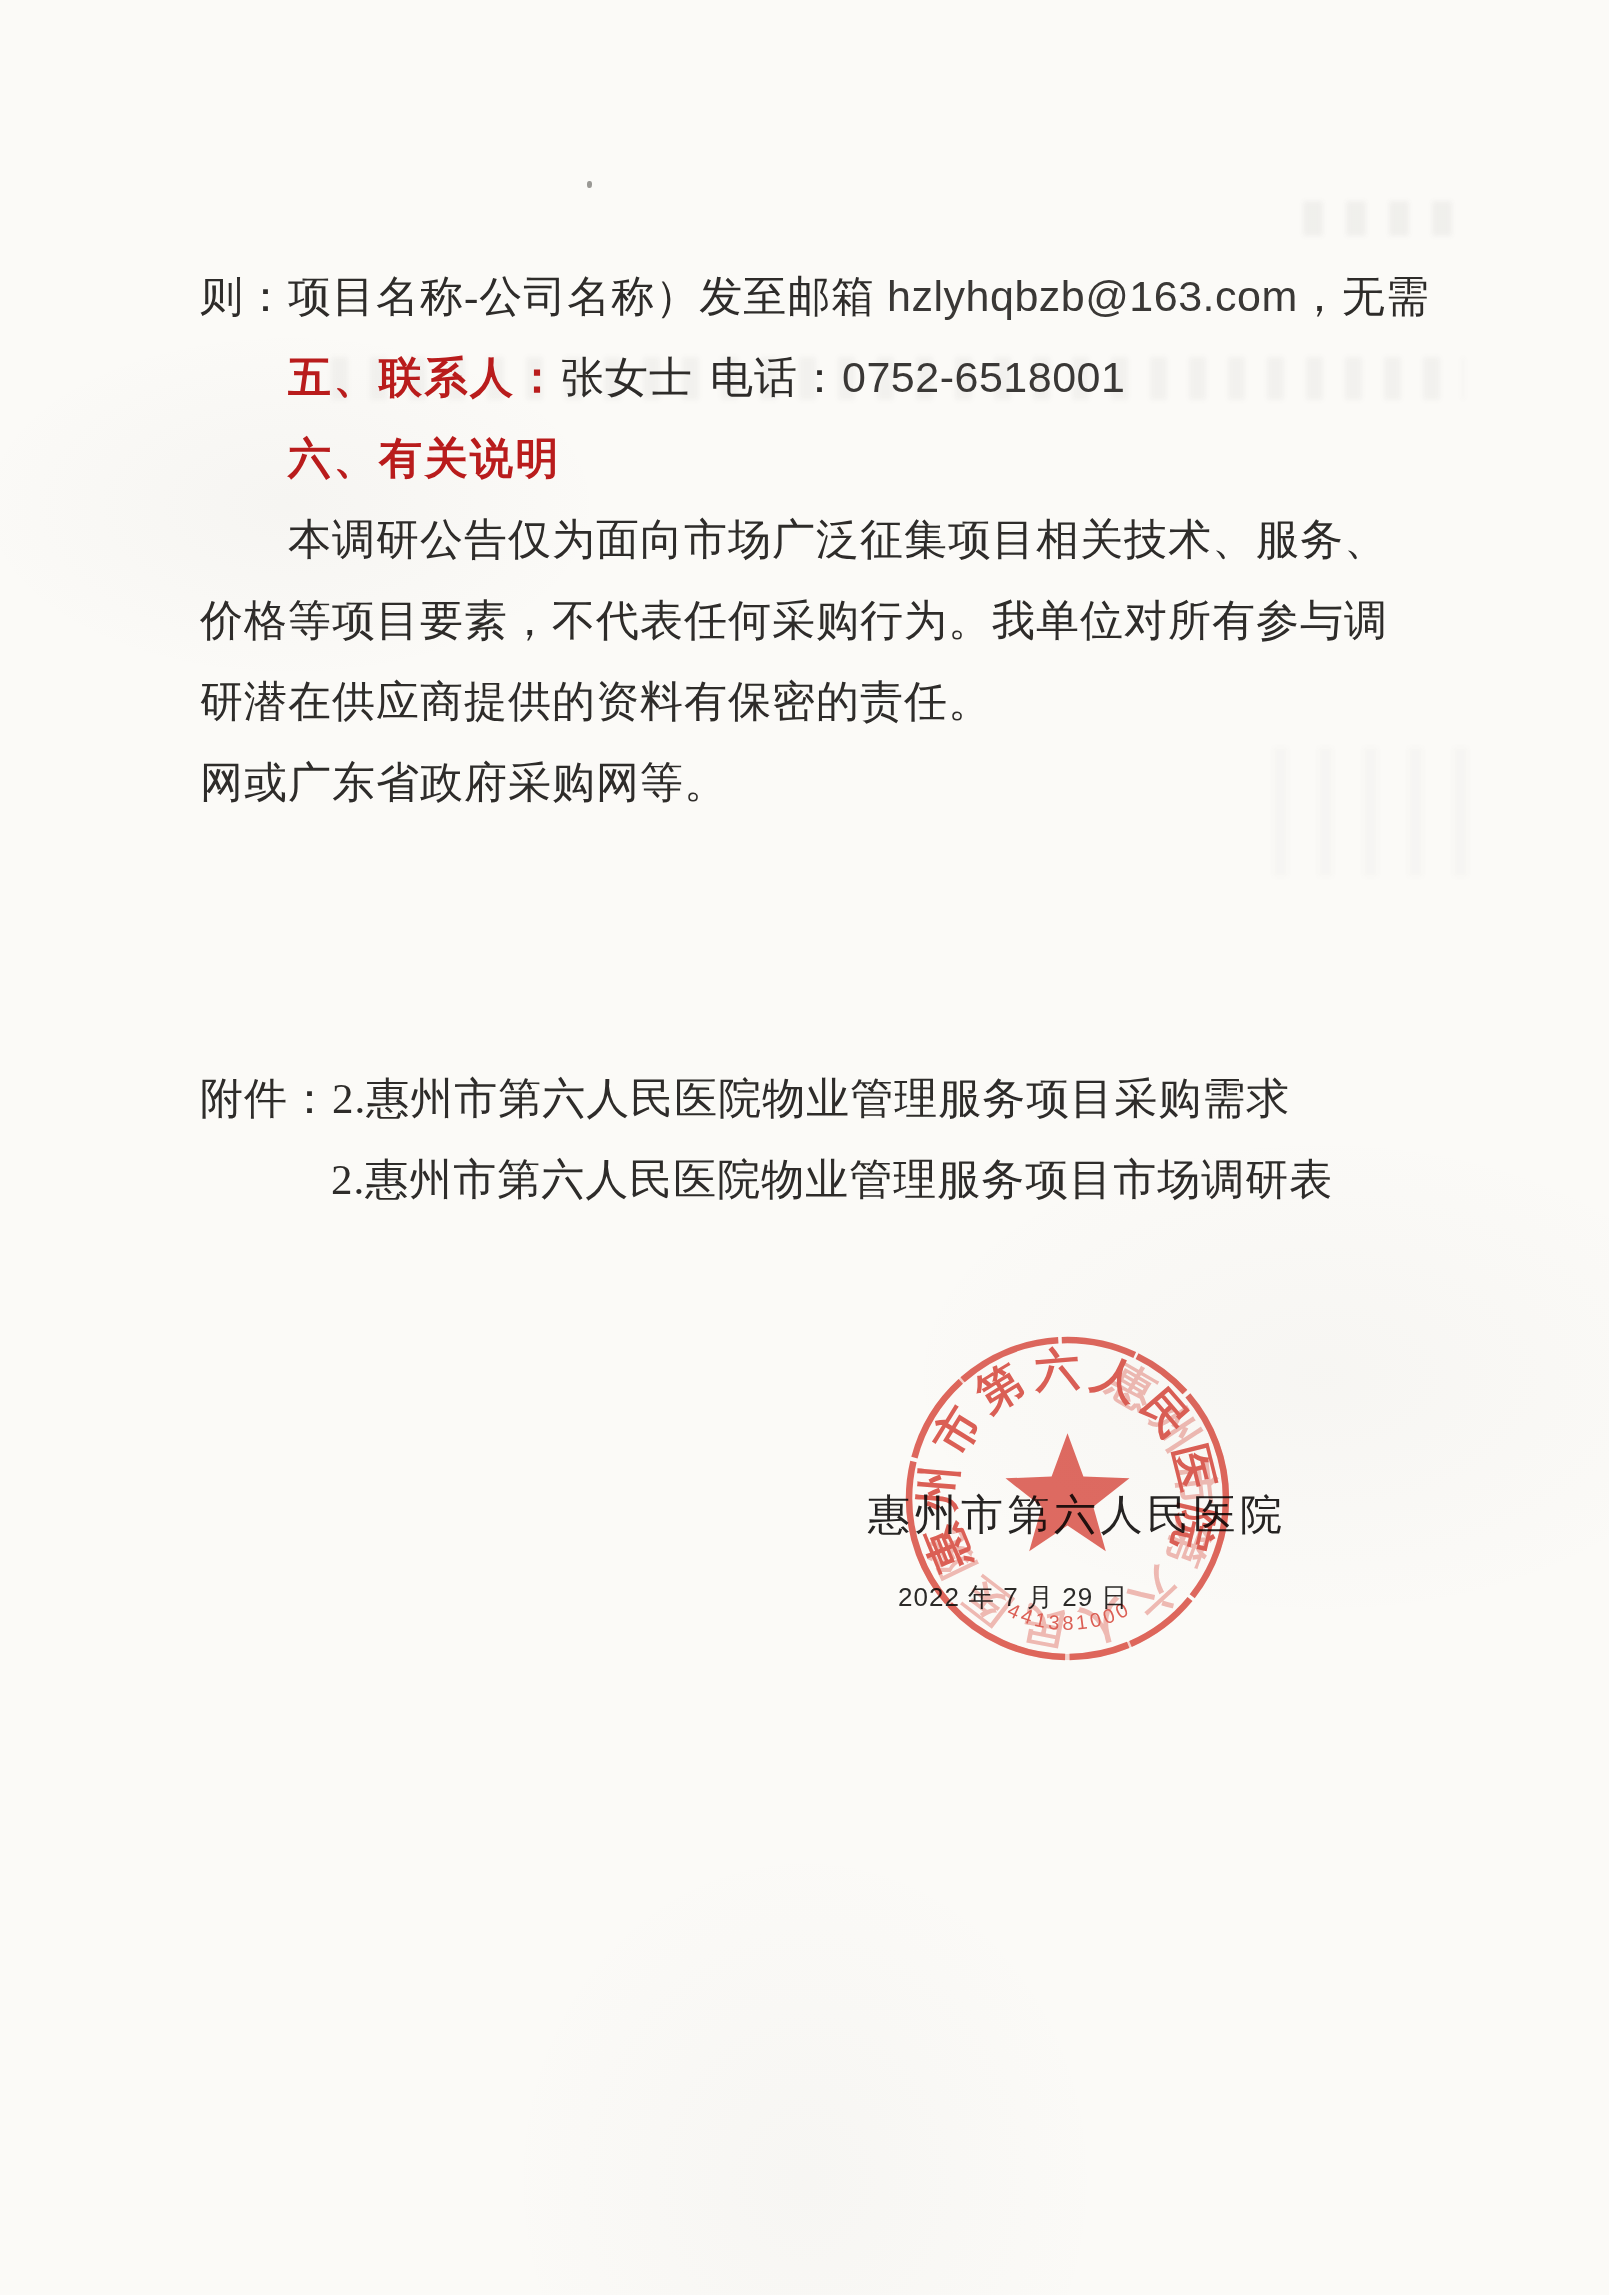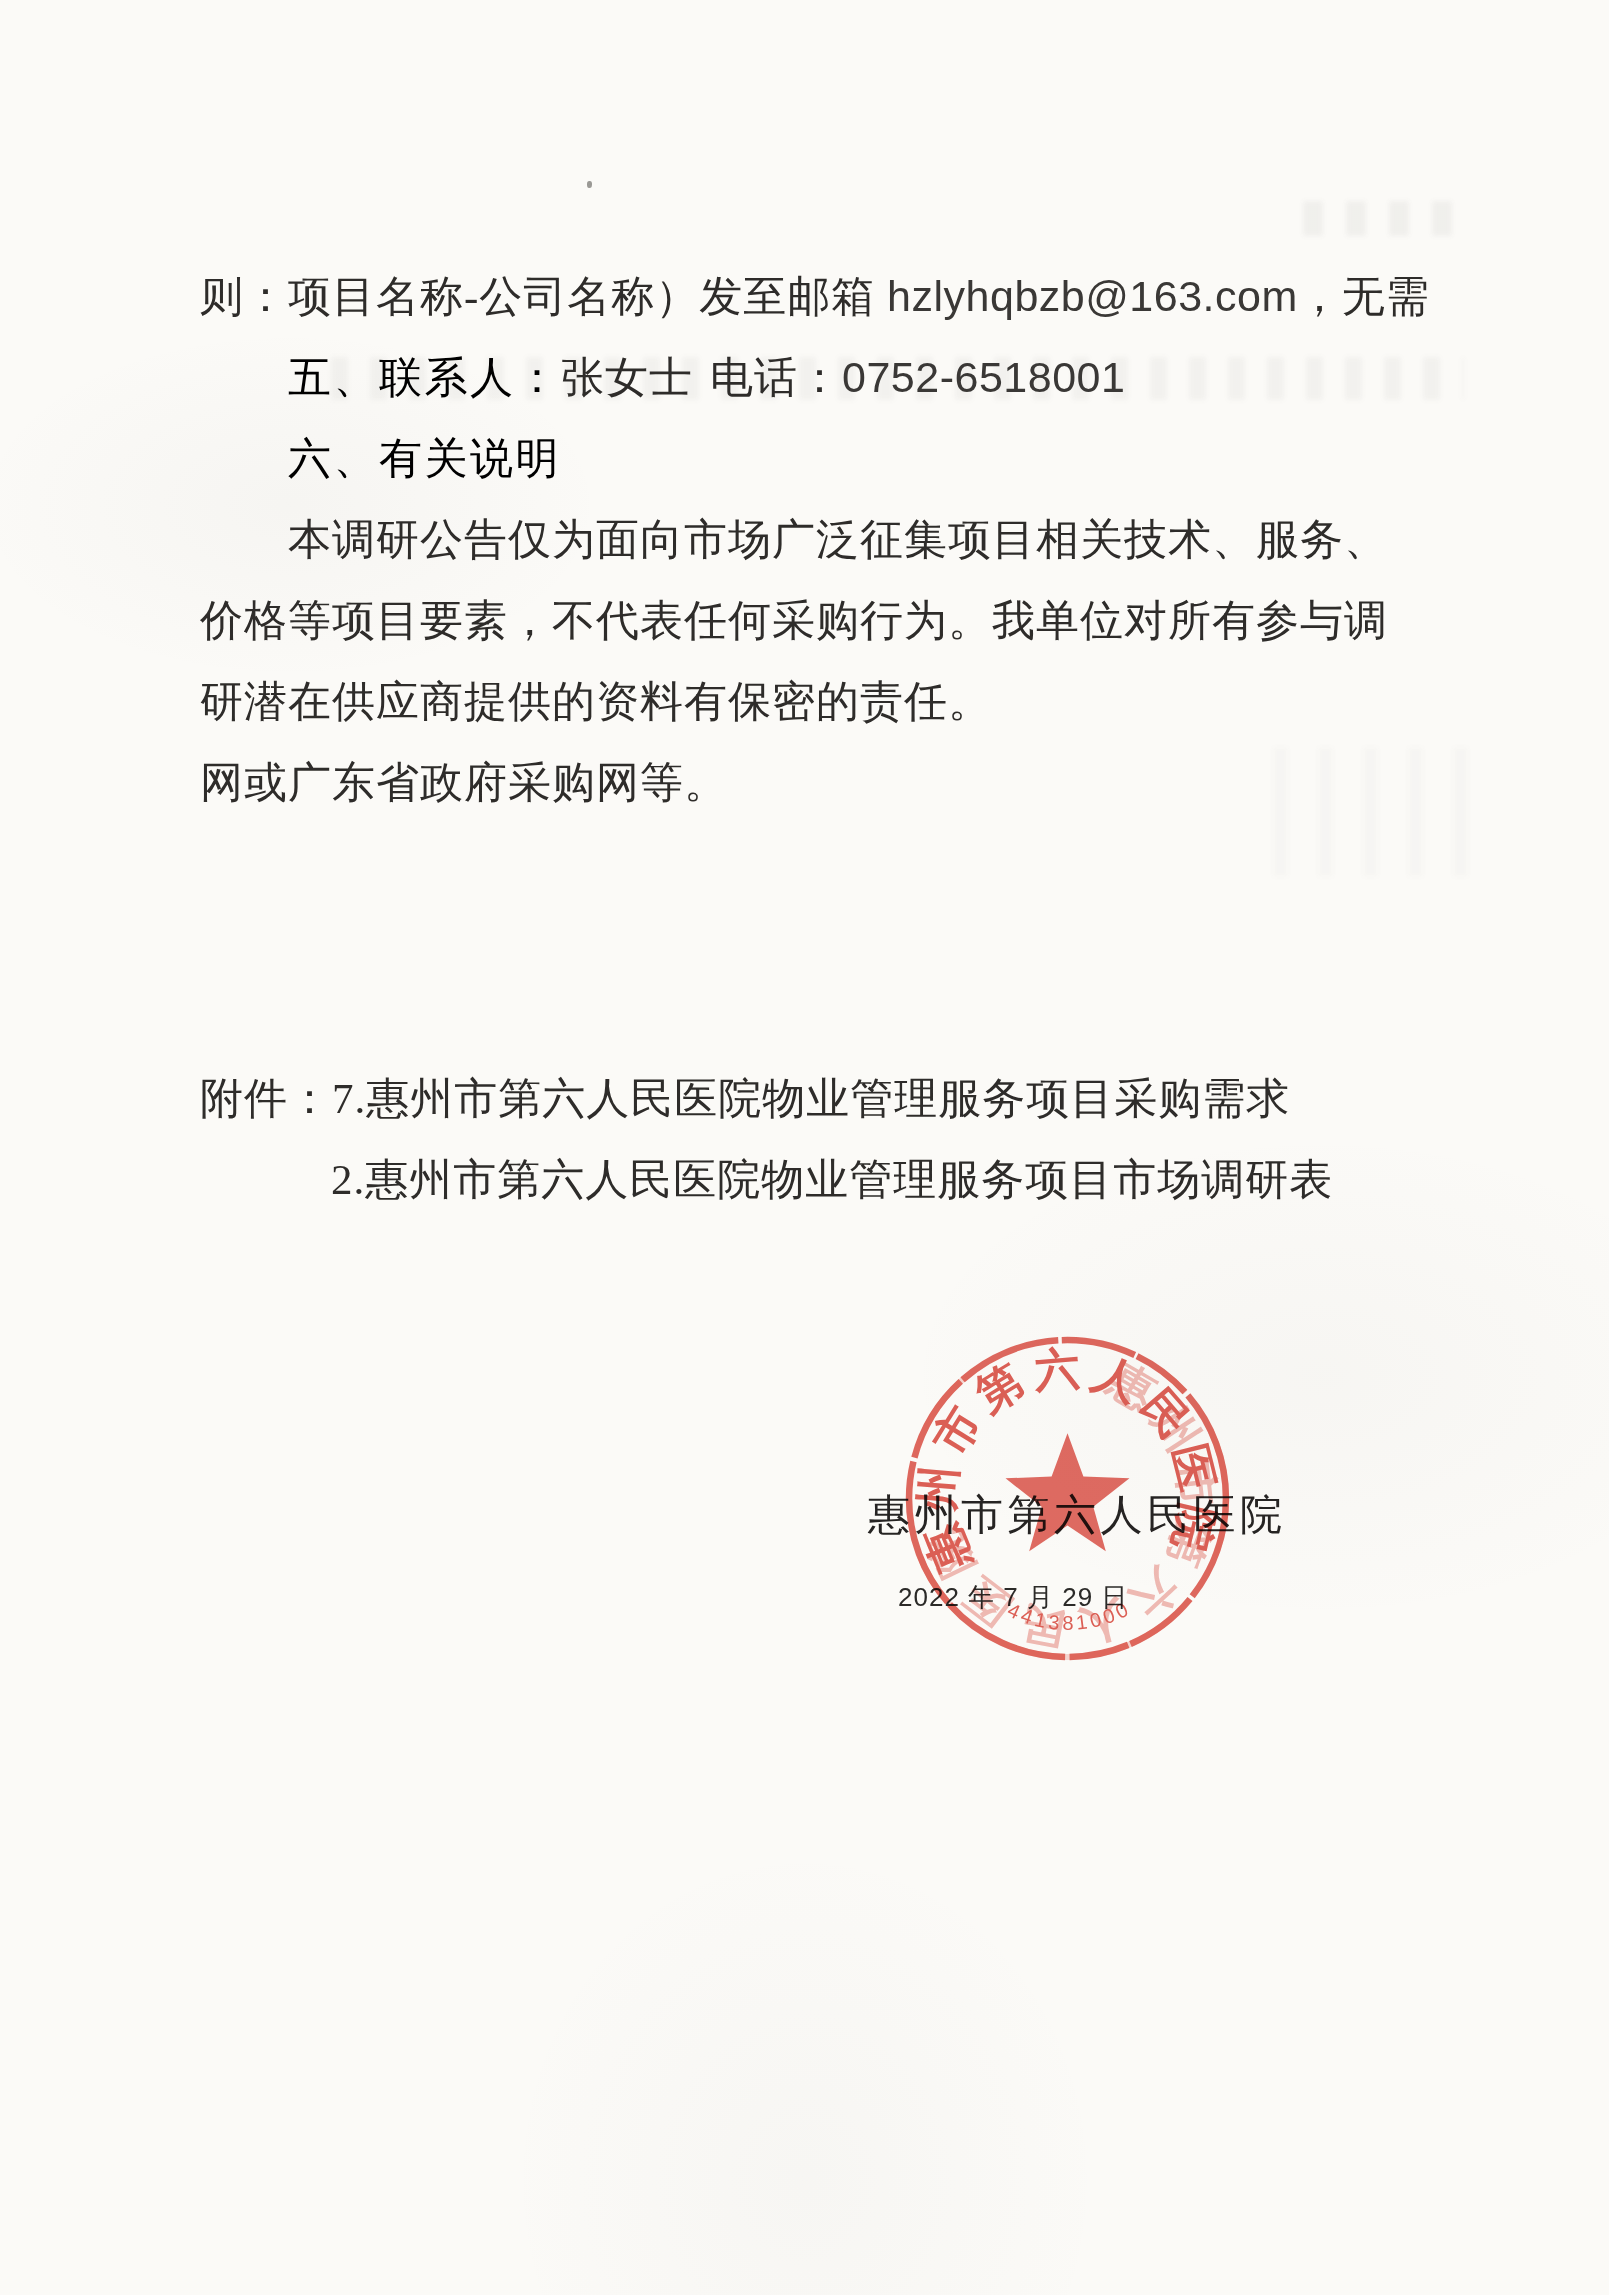--- a/index.html
+++ b/index.html
@@ -30,23 +30,23 @@
     left:200px; top:256px;
     width:1303px;
     font-size:43px;
     line-height:81px;
     letter-spacing:1px;
   }
   .line{margin:0;white-space:nowrap;}
   .indent{padding-left:88px;}
   .hdg{
     font-family:"Liberation Sans","DejaVu Sans",sans-serif;
-    font-weight:400;
+    font-weight:700;
     letter-spacing:2.5px;
-    color:#000000;
+    color:#b91c1c;
   }
   .latin{
     font-family:Liberation Sans, sans-serif;
     letter-spacing:0.5px;
     color:#3a3836;
   }
   .phone-label{margin-left:17px;}
   .attachments{
     position:absolute;
     left:200px; top:1058px;
@@ -130,21 +130,21 @@
   <p class="line"><span>则：项目名称-公司名称）发至邮箱 </span><span class="latin">hzlyhqbzb@163.com</span><span>，无需</span></p>
   <p class="line indent"><span class="hdg">五、联系人：</span><span>张女士</span><span class="phone-label">电话：</span><span class="latin">0752-6518001</span></p>
   <p class="line indent"><span class="hdg">六、有关说明</span></p>
   <p class="line indent">本调研公告仅为面向市场广泛征集项目相关技术、服务、</p>
   <p class="line">价格等项目要素，不代表任何采购行为。我单位对所有参与调</p>
   <p class="line">研潜在供应商提供的资料有保密的责任。</p>
   <p class="line">网或广东省政府采购网等。</p>
 </div>
 
 <div class="attachments">
-  <p class="line">附件：7.惠州市第六人民医院物业管理服务项目采购需求</p>
+  <p class="line">附件：2.惠州市第六人民医院物业管理服务项目采购需求</p>
   <p class="line attach-indent">2.惠州市第六人民医院物业管理服务项目市场调研表</p>
 </div>
 
 <div class="sig-org">惠州市第六人民医院</div>
 <div class="sig-date">2022 年 7 月 29 日</div>
 
 <div class="seal-wrap">
   <svg viewBox="0 0 680 680" xmlns="http://www.w3.org/2000/svg">
     <defs>
       <path id="ringTextPath" d="M 153,471 A 228,228 0 1 1 527,471" fill="none"></path>

